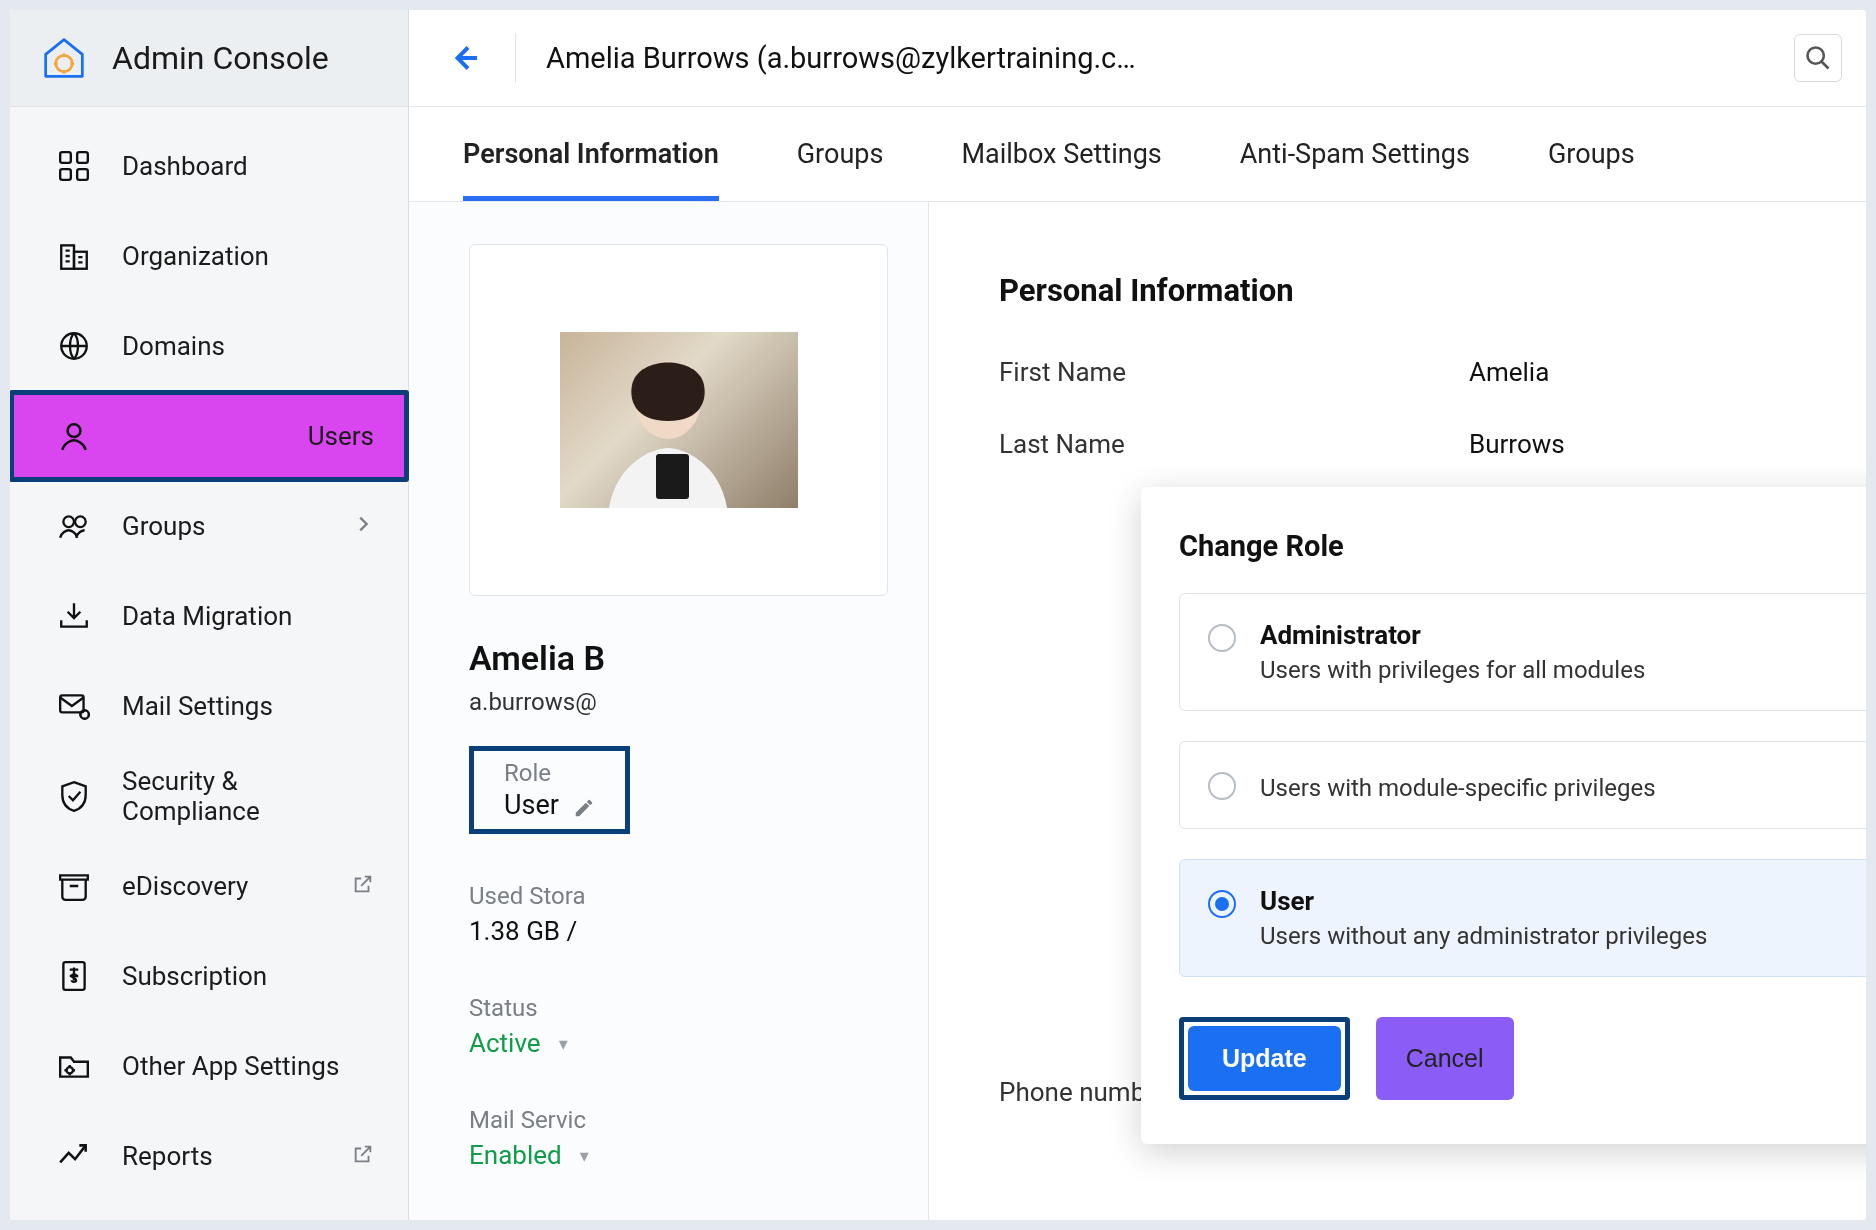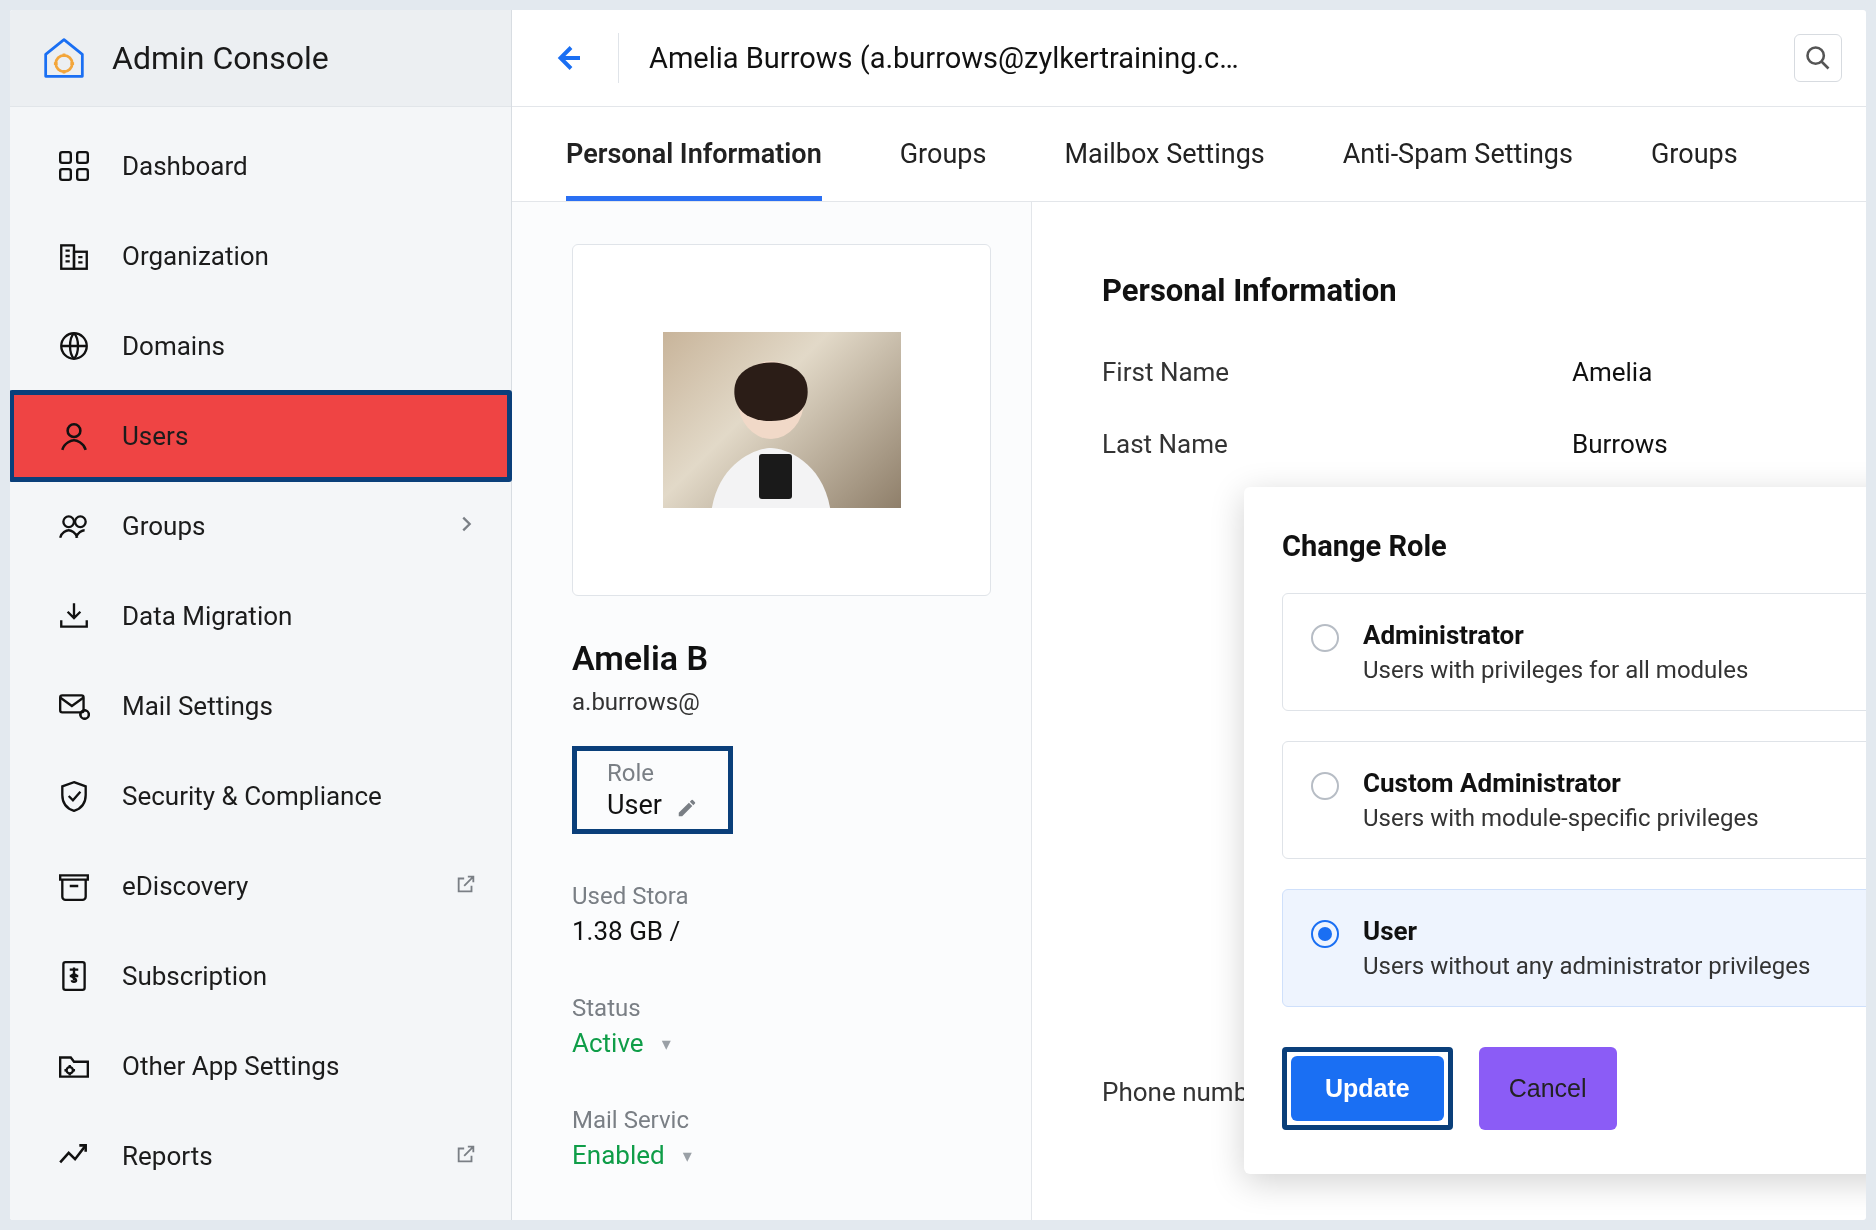--- a/index.html
+++ b/index.html
@@ -14,21 +14,21 @@
     position: absolute;
     inset: 10px;
     background: #fff;
     border-radius: 3px;
     overflow: hidden;
     display: flex;
   }
 
   
   .sidebar {
-    width: 502px;
+    width: 399px;
     flex-shrink: 0;
     background: #f4f6f8;
     border-right: 1px solid #d8dde2;
     display: flex;
     flex-direction: column;
   }
   .brand-row {
     height: 97px;
     display: flex;
     align-items: center;
@@ -58,21 +58,22 @@
     color: #1c1c1c;
     cursor: pointer;
     position: relative;
   }
   .nav-item .icon-slot {
     width: 40px; height: 40px;
     display: flex; align-items: center; justify-content: center;
     flex-shrink: 0;
   }
   .nav-item.active {
-    background: #ef4444;
+    background: #d946ef;
+    justify-content: space-between;
   }
   .nav-item.highlight-box {
     
     outline: 5px solid #0a3f7a;
     outline-offset: -4px;
     border-radius: 2px;
   }
   .nav-item .trailer {
     margin-left: auto;
     color: #7a7f85;
@@ -594,21 +595,20 @@
         <span class="radio"></span>
         <div>
           <div class="opt-title">Administrator</div>
           <div class="opt-desc">Users with privileges for all modules</div>
         </div>
       </div>
 
       <div class="opt">
         <span class="radio"></span>
         <div>
-          <div class="opt-title">Custom Administrator</div>
           <div class="opt-desc">Users with module-specific privileges</div>
         </div>
       </div>
 
       <div class="opt selected">
         <span class="radio"></span>
         <div>
           <div class="opt-title">User</div>
           <div class="opt-desc">Users without any administrator privileges</div>
         </div>

